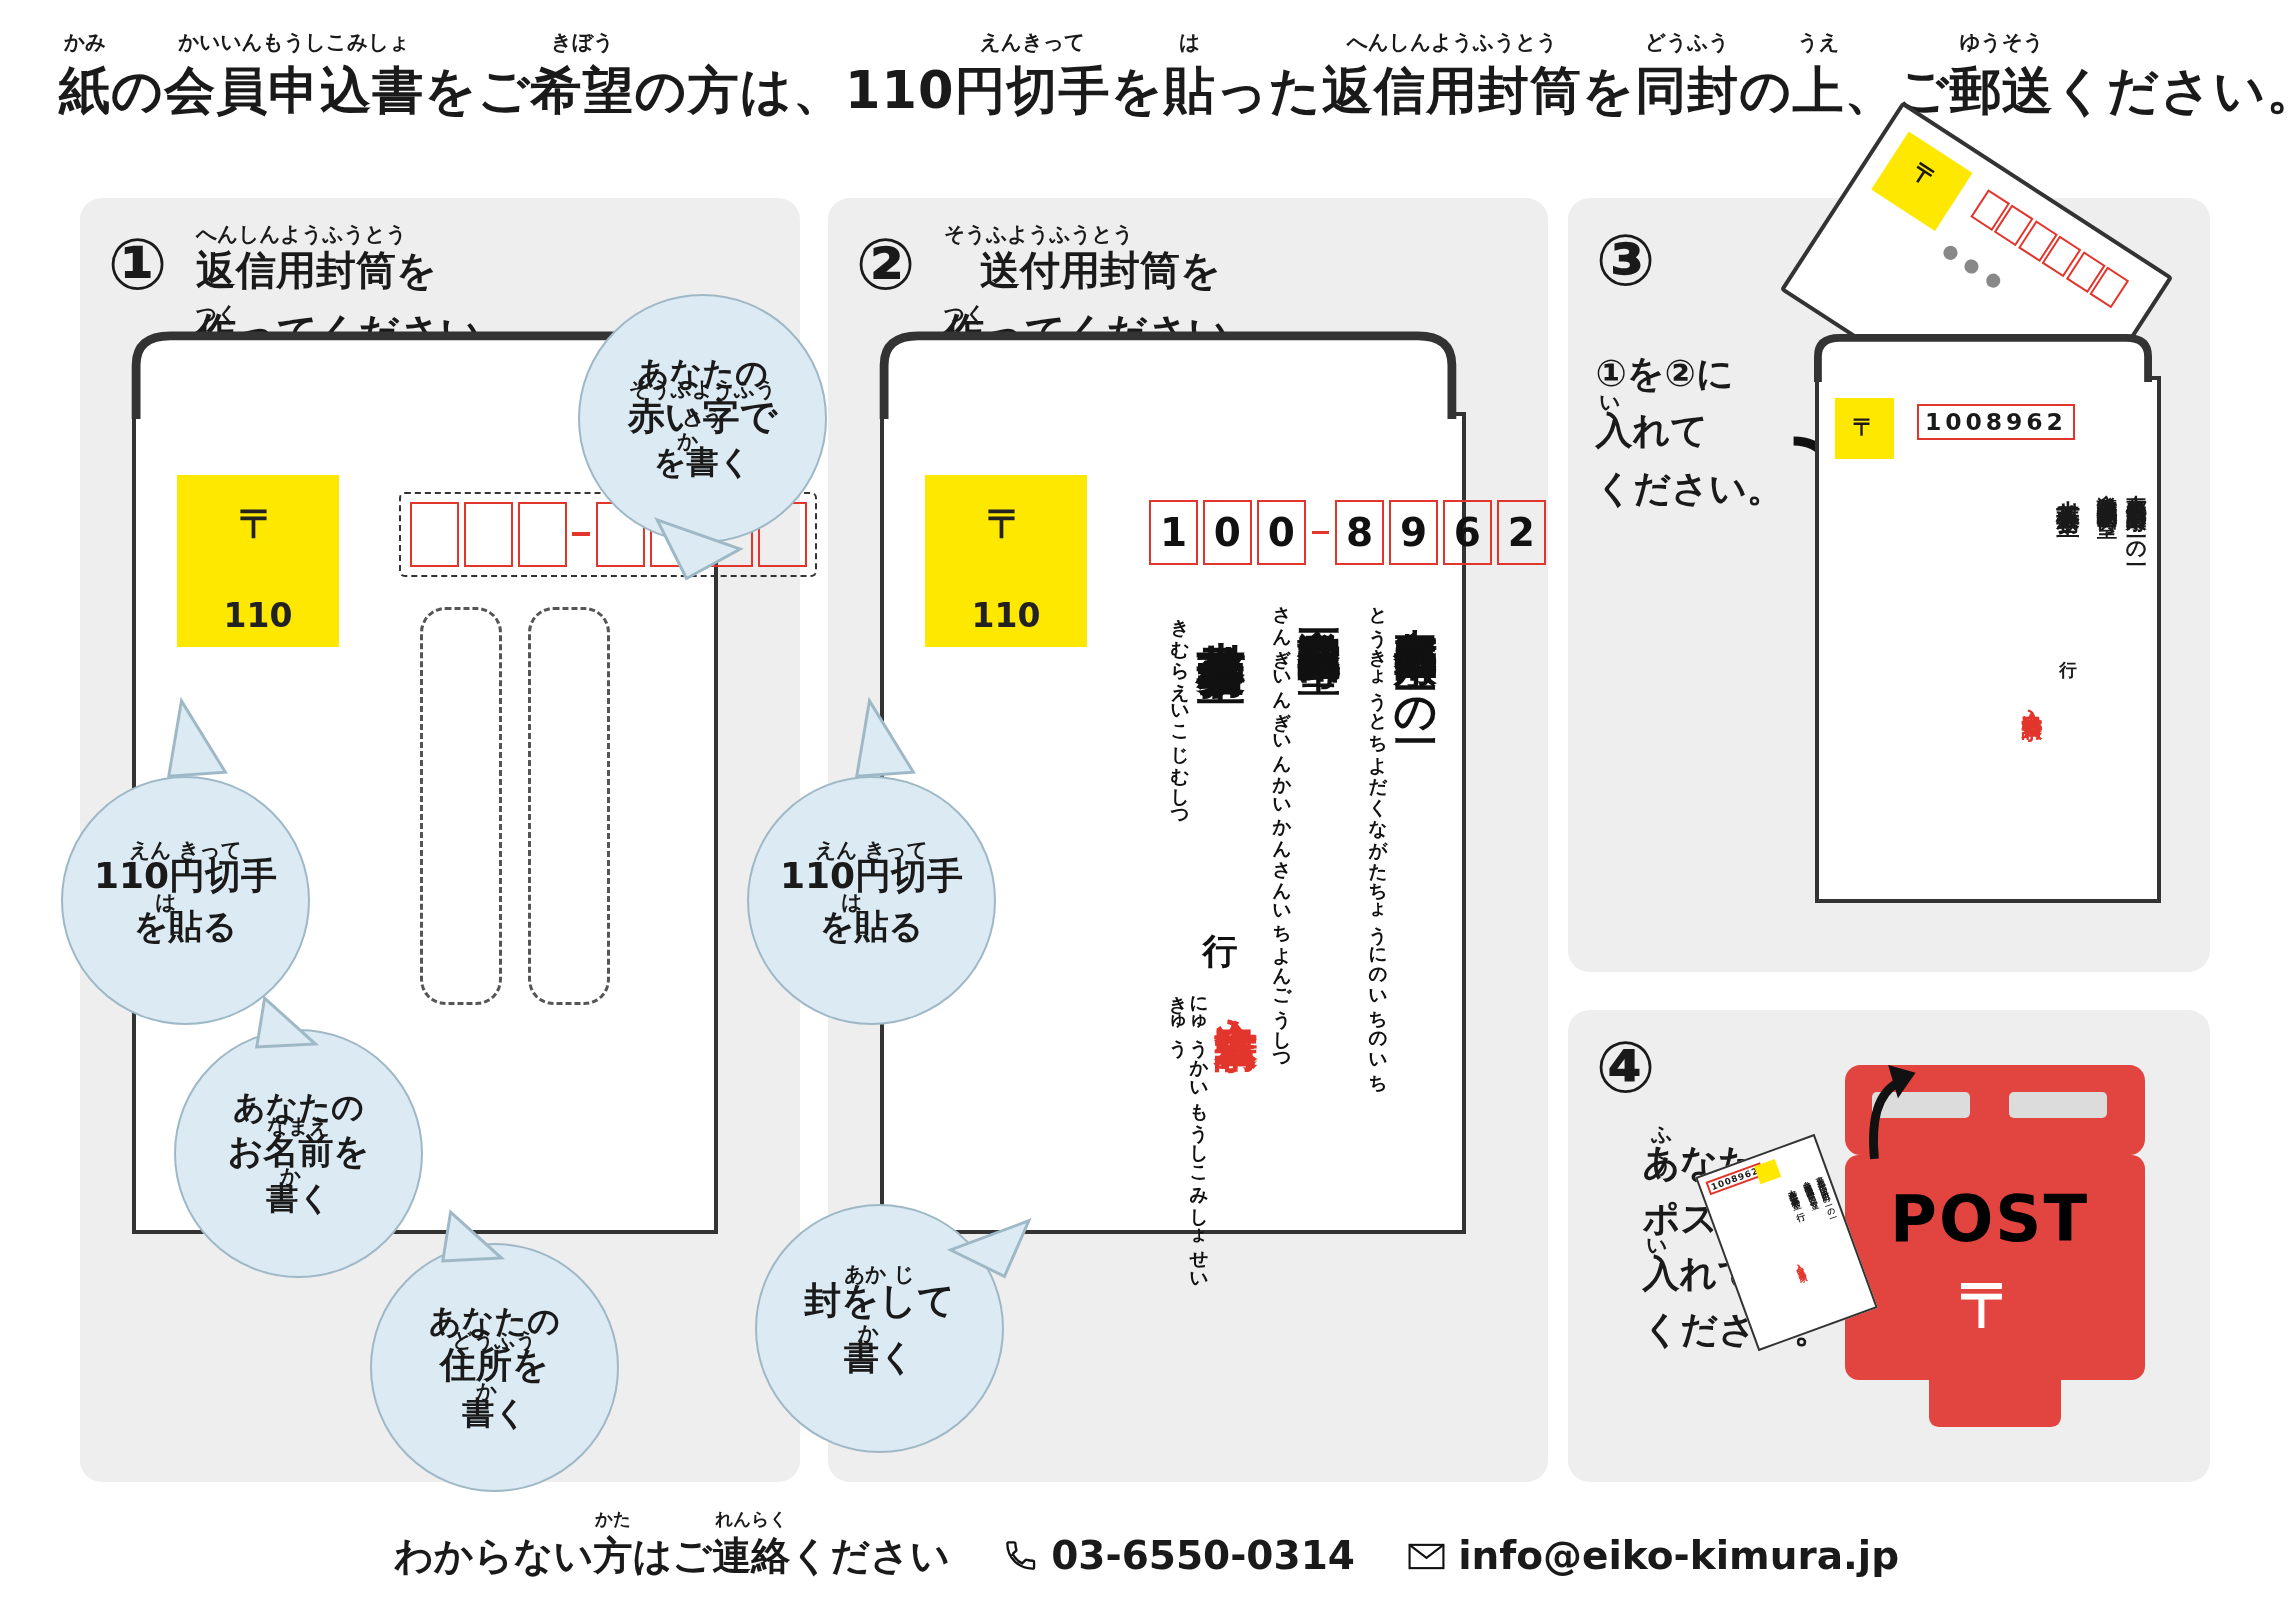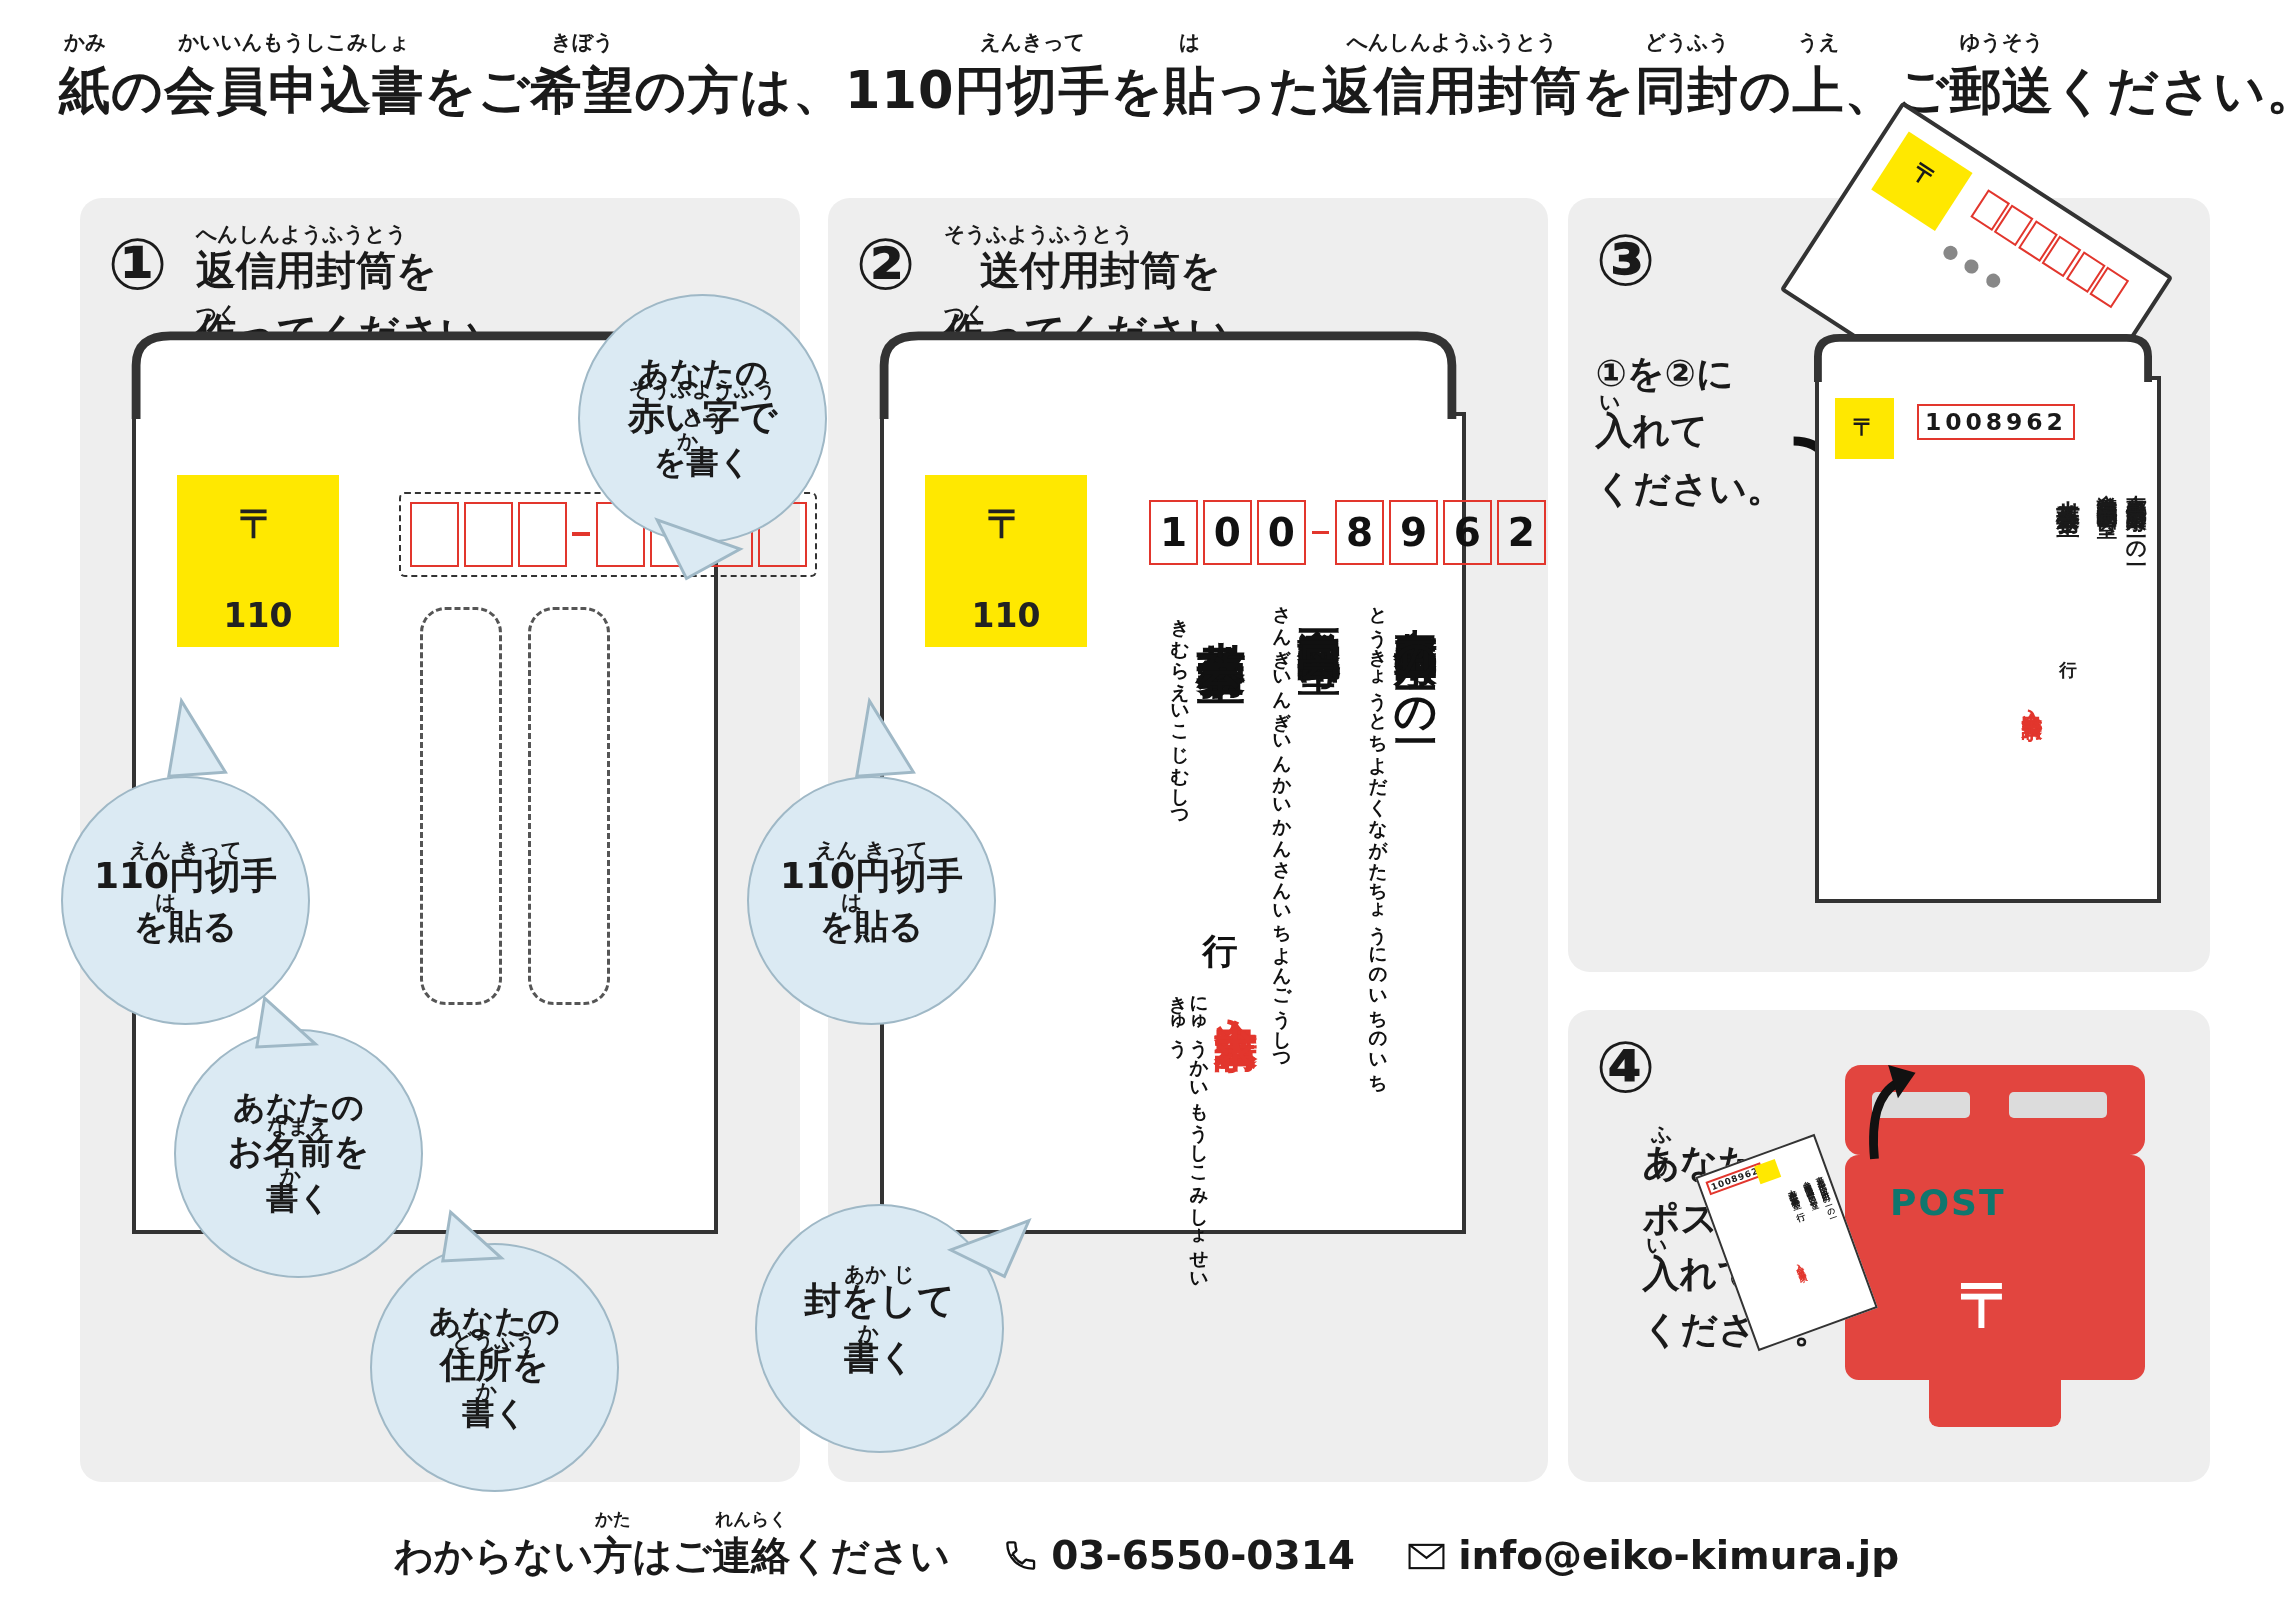--- a/index.html
+++ b/index.html
@@ -60,21 +60,21 @@
     border-radius:50%;display:flex;flex-direction:column;align-items:center;
     justify-content:center;text-align:center;font-weight:bold;}
   .bubble .l{line-height:1.18;white-space:nowrap;}
 
   
   .postbox{position:absolute;}
   .pb-body{position:absolute;background:#e2453f;border-radius:13.7px;}
   .pb-top{position:absolute;background:#e2453f;border-radius:15.7px;}
   .pb-slot{position:absolute;background:#dcdcdc;border-radius:4.9px;}
   .pb-leg{position:absolute;background:#e2453f;}
-  .pb-word{position:absolute;color:#0f766e;font-weight:bold;font-size:36px;letter-spacing:2px;}
+  .pb-word{position:absolute;color:#000000;font-weight:bold;font-size:64px;letter-spacing:2px;}
   .pb-mark{position:absolute;color:#fff;font-weight:bold;font-size:61px;}
 
   .letter{position:absolute;background:#fff;border:2.9px solid #333;
     transform:rotate(-20deg);}
 
   
   .footer{position:absolute;left:0;top:1529px;width:2293px;text-align:center;
     font-size:39px;font-weight:bold;}
 </style>
 </head>

